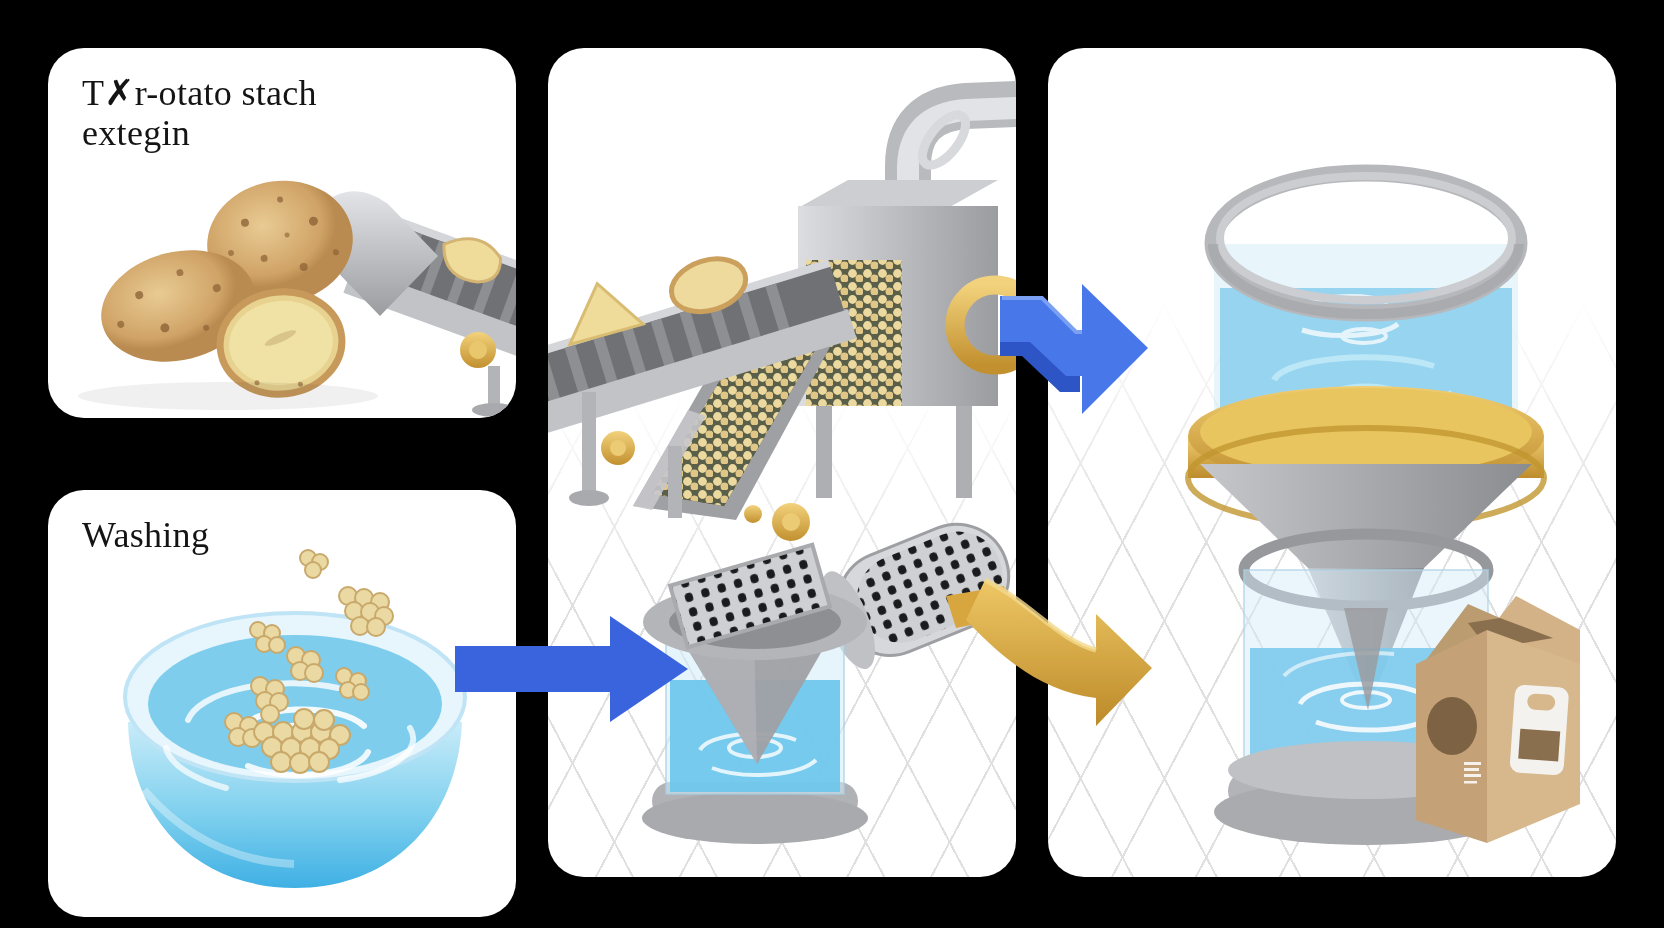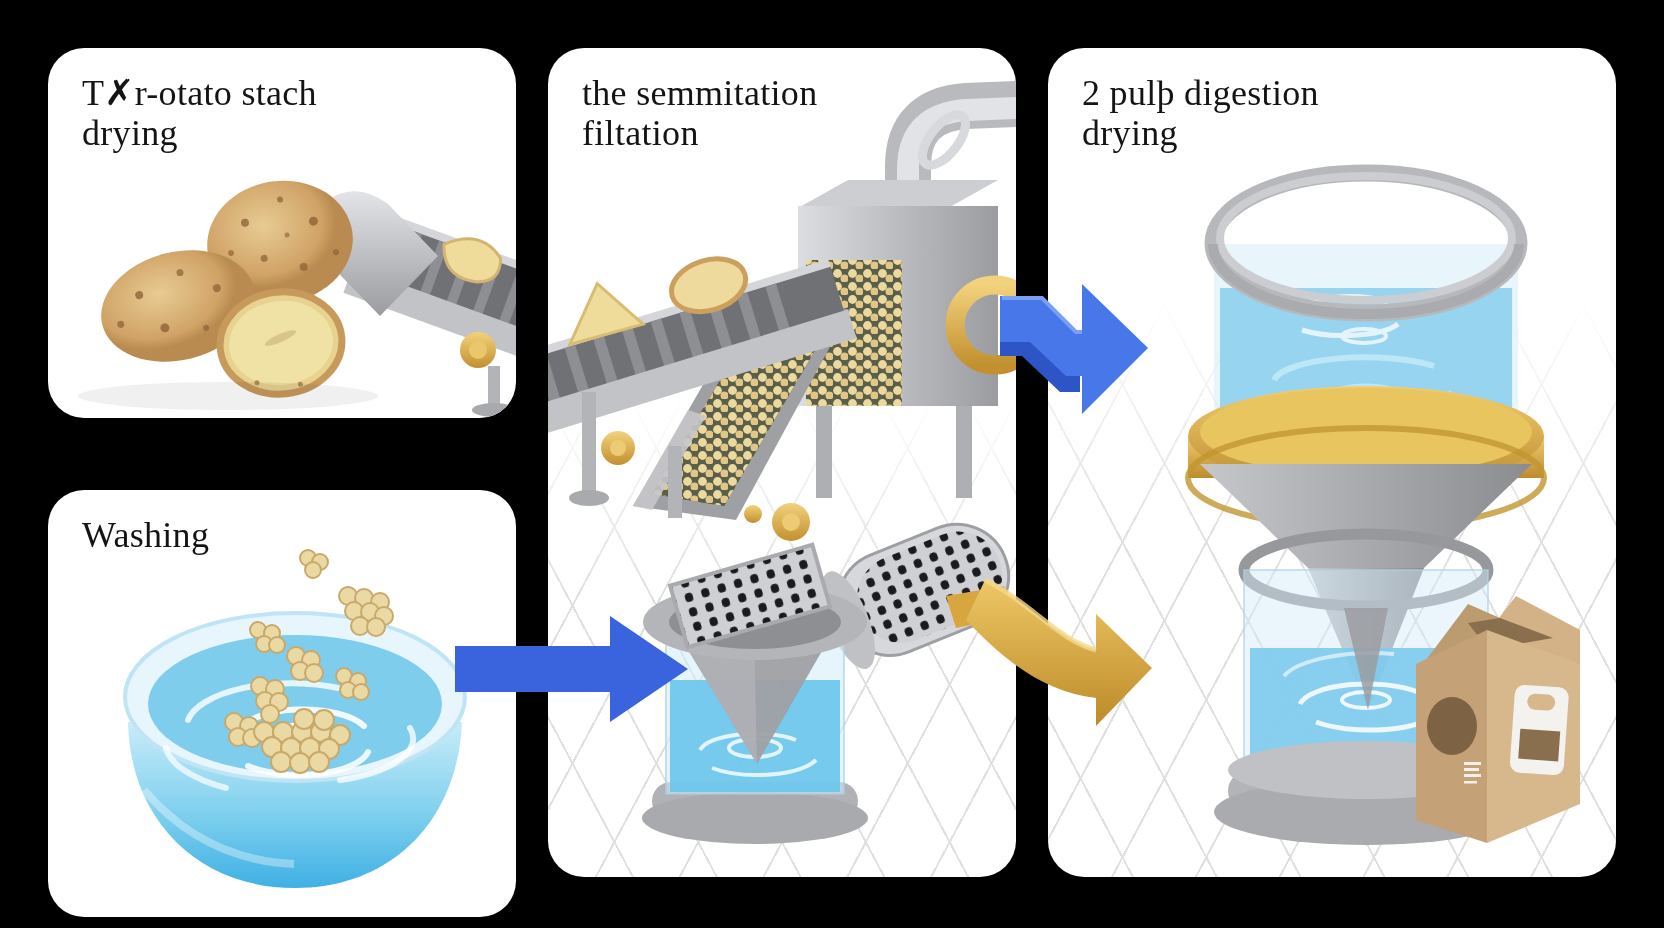--- a/index.html
+++ b/index.html
@@ -22,21 +22,21 @@
   #arrow-overlay{position:absolute;left:0;top:0;z-index:6;pointer-events:none;}
 </style>
 </head>
 <body>
 
 <div id="stage">
 
   <div class="panel" id="panel-extraction">
     <div class="title">
       <span>T✗r-otato stach</span><br>
-      <span>drying</span>
+      <span>extegin</span>
     </div>
     <svg class="illus" width="468" height="370" viewBox="0 0 468 370">
       <defs>
         <radialGradient id="pot1" cx="40%" cy="35%">
             <stop offset="0%" stop-color="#e8cb93"></stop>
             <stop offset="80%" stop-color="#d0a367"></stop>
             <stop offset="100%" stop-color="#b98b50"></stop>
           </radialGradient>
         <linearGradient id="met1" x1="0" y1="0" x2="0" y2="1">
             <stop offset="0%" stop-color="#e3e4e8"></stop>
@@ -188,24 +188,20 @@
             <circle cx="40" cy="-13" r="10"></circle>
             <circle cx="60" cy="-12" r="10"></circle>
         </g>
       </g>
     </svg>
   </div>
 
   <div class="panel" id="panel-filtration">
     <div class="grid-floor" style="height:500px">
       <div class="grid-fade"></div>
-    </div>
-    <div class="title">
-      <span>the semmitation</span><br>
-      <span>filtation</span>
     </div>
     <svg class="illus" width="468" height="829" viewBox="0 0 468 829">
       <defs>
         <linearGradient id="met3" x1="0" y1="0" x2="1" y2="0">
             <stop offset="0%" stop-color="#dcdde1"></stop>
             <stop offset="100%" stop-color="#9b9ca0"></stop>
           </linearGradient>
         <linearGradient id="goldg3" x1="0" y1="0" x2="0" y2="1">
             <stop offset="0%" stop-color="#f2d27c"></stop>
             <stop offset="100%" stop-color="#c2902f"></stop>
@@ -301,24 +297,20 @@
       </g>
 
       <circle cx="447" cy="277" r="40" fill="none" stroke="url(#goldg3)" stroke-width="19"></circle>
     </svg>
   </div>
 
   <div class="panel" id="panel-drying">
     <div class="grid-floor" style="height:600px">
       <div class="grid-fade"></div>
     </div>
-    <div class="title">
-      <span>2 pulþ digestion</span><br>
-      <span>drying</span>
-    </div>
     <svg class="illus" width="568" height="829" viewBox="0 0 568 829">
       <defs>
         <linearGradient id="goldg4" x1="0" y1="0" x2="0" y2="1">
             <stop offset="0%" stop-color="#f0cd72"></stop>
             <stop offset="100%" stop-color="#bd8c2c"></stop>
           </linearGradient>
         <linearGradient id="cone4" x1="0" y1="0" x2="1" y2="0">
             <stop offset="0%" stop-color="#c6c7cb"></stop>
             <stop offset="100%" stop-color="#8b8c90"></stop>
           </linearGradient>

